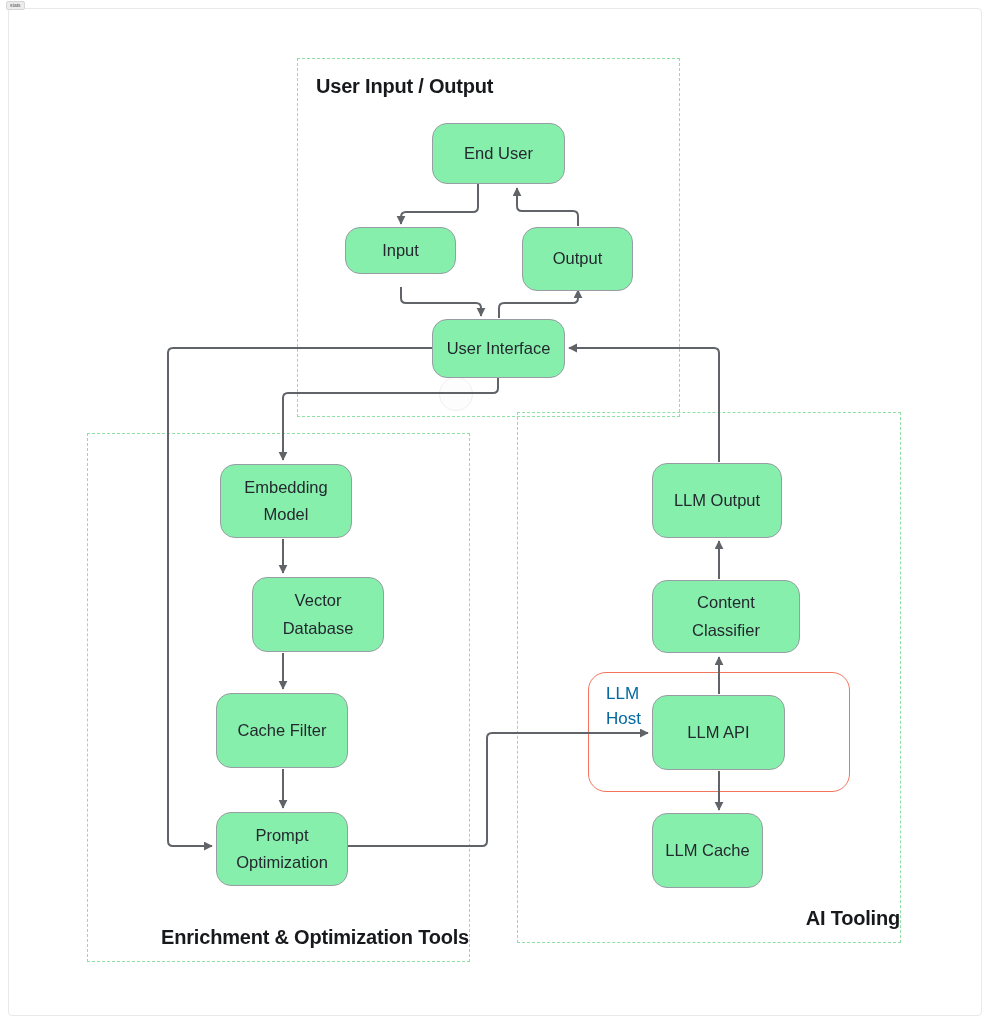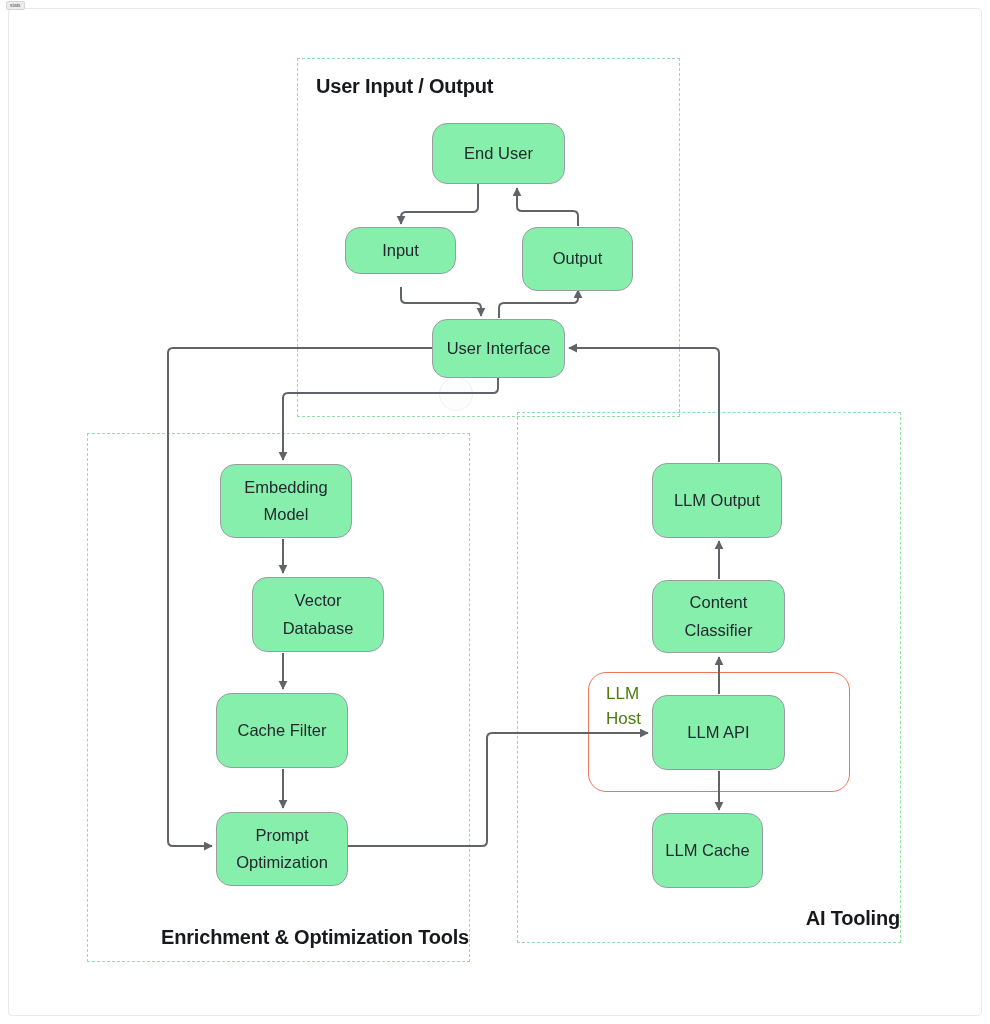--- a/index.html
+++ b/index.html
@@ -30,42 +30,42 @@
     position:absolute;bottom:12px;left:0;right:0;text-align:right;
     font-size:20px;font-weight:600;color:#17191c;letter-spacing:-0.2px;
   }
   
   #container-llm-host{
     position:absolute;left:588px;top:672px;width:260px;height:118px;
     border:1.5px solid #f2745c;border-radius:18px;z-index:2;
   }
   .container-label{
     position:absolute;top:8px;left:17px;width:52px;
-    font-size:17px;line-height:25px;color:#4d7c0f;
+    font-size:17px;line-height:25px;color:#0369a1;
   }
   
   svg.edges{position:absolute;left:0;top:0;z-index:3;}
   
   .node{
     position:absolute;z-index:4;background:#86efac;
     border:1.2px solid #989da3;border-radius:15px;
     display:flex;align-items:center;justify-content:center;text-align:center;
     font-size:16.5px;line-height:1.65;color:#24292f;
     padding:0 10px;box-sizing:border-box;
   }
   #node-end-user{left:432px;top:123px;width:133px;height:61px;}
   #node-input{left:345px;top:227px;width:111px;height:47px;}
   #node-output{left:522px;top:227px;width:111px;height:64px;}
   #node-user-interface{left:432px;top:319px;width:133px;height:59px;}
   #node-embedding-model{left:220px;top:464px;width:132px;height:74px;align-items:center;}
   #node-vector-database{left:216px;top:577px;width:132px;height:75px;margin-left:36px;}
   #node-data-filter{left:216px;top:693px;width:132px;height:75px;}
   #node-prompt-optimization{left:216px;top:812px;width:132px;height:74px;}
   #node-llm-output{left:652px;top:463px;width:130px;height:75px;}
-  #node-content-classifier{left:652px;top:580px;width:133px;height:73px;}
+  #node-content-classifier{left:652px;top:580px;width:148px;height:73px;}
   #node-llm-api{left:652px;top:695px;width:133px;height:75px;}
   #node-llm-cache{left:652px;top:813px;width:111px;height:75px;}
   .watermark-circle{
     position:absolute;left:439px;top:377px;width:32px;height:32px;
     border:1px solid #f0f0f0;border-radius:50%;background:#fdfdfd;z-index:0;
   }
 </style>
 </head>
 <body>
 

